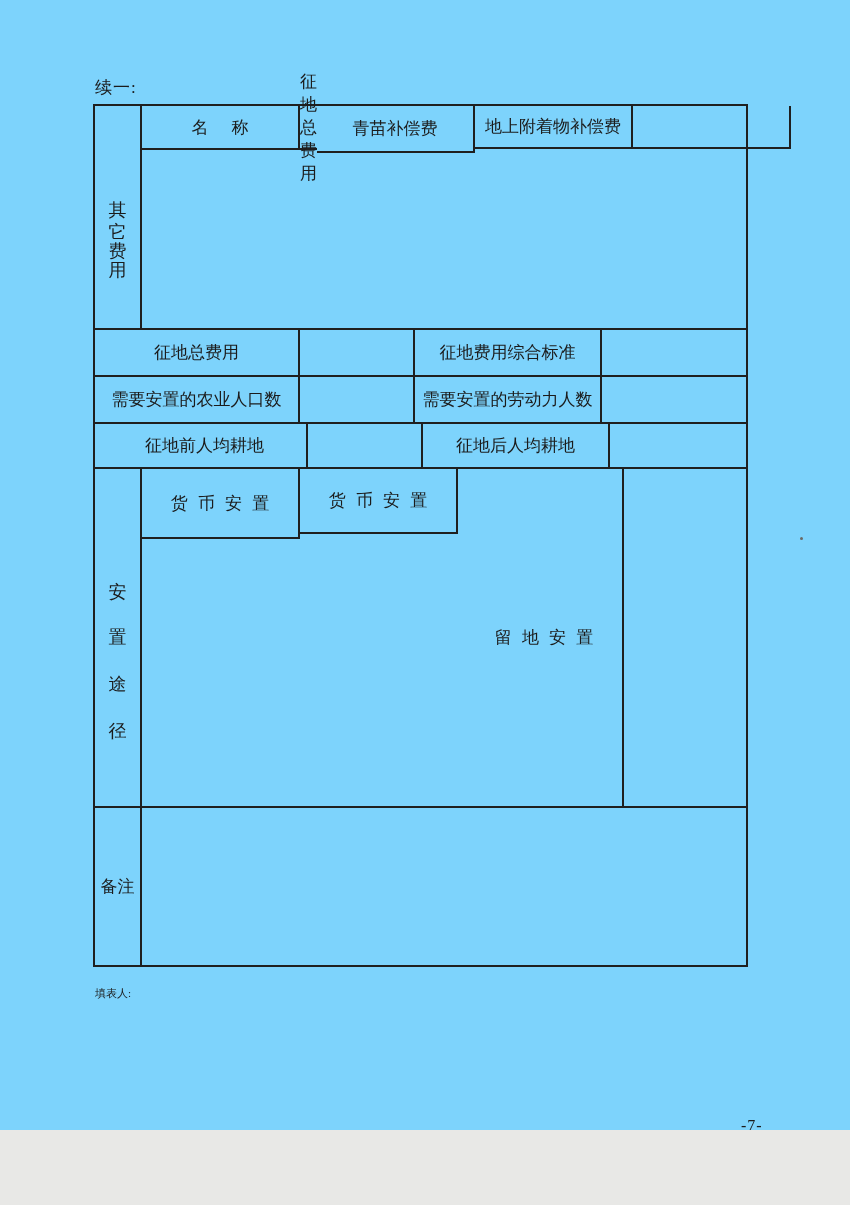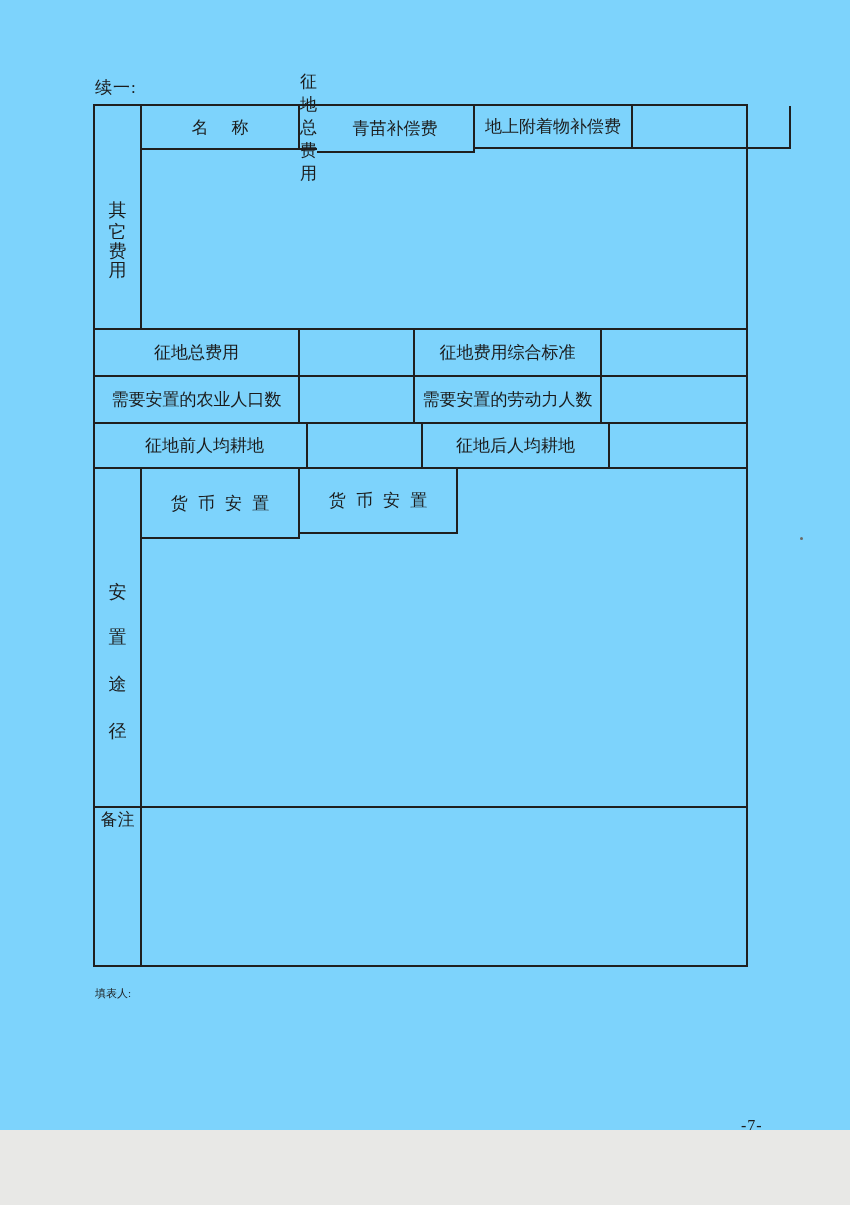--- a/index.html
+++ b/index.html
@@ -73,21 +73,21 @@
   .s2 .c-value1 { width: 115px; flex-shrink: 0; }
   .s2 .c-label2 { width: 187px; flex-shrink: 0; }
 
   
   .s3 .row-money { height: 70px; }
   .s3 .row-agri  { height: 65px; }
   .s3 .name-col  { width: 158px; flex-shrink: 0; }
 
   
   .s4 .label-col { width: 47px; flex-shrink: 0; border-right: 2px solid #1f1f1f;
-                   display:flex; justify-content:center; font-size: 17px; }
+                   display:flex; align-items:center; justify-content:center; font-size: 17px; }
   .s4 .content { flex: 1; }
 
   
   .ls-name { letter-spacing: 1.35em; margin-right: -1.35em; }
   .ls-head { letter-spacing: 0.95em; margin-right: -0.95em; }
   .ls-place { letter-spacing: 0.6em; margin-right: -0.6em; }
 
   .filler-label {
     position: absolute;
     left: 95px; top: 986px;
@@ -200,20 +200,23 @@
           </div>
           <div class="cell fill"></div>
         </div>
         <div class="row row-agri">
           <div class="cell name-col">
             <span class="ls-place">货币安置</span>
           </div>
           <div class="cell fill"></div>
         </div>
         <div class="row">
+          <div class="cell name-col">
+            <span class="ls-place">留地安置</span>
+          </div>
           <div class="cell fill"></div>
         </div>
       </div>
     </div>
 
     <div class="section s4">
       <div class="label-col">
         <span>备注</span>
       </div>
       <div class="content"></div>

